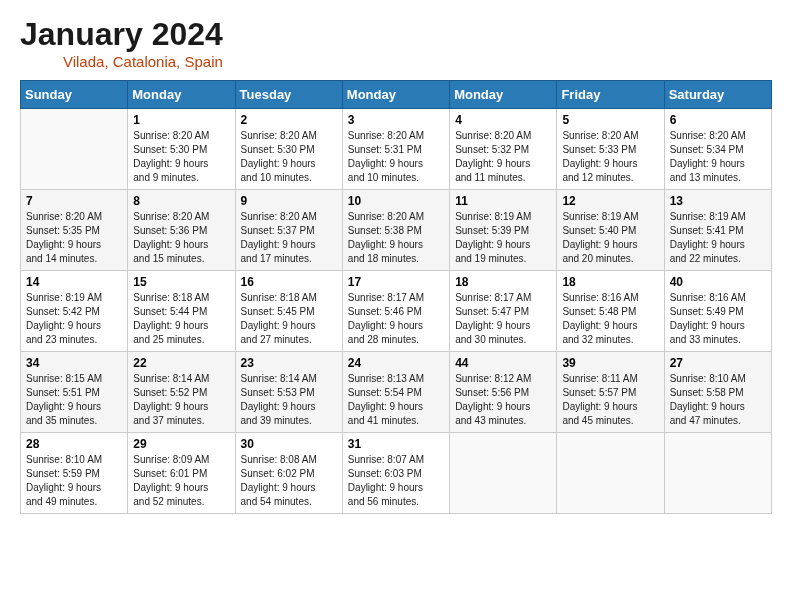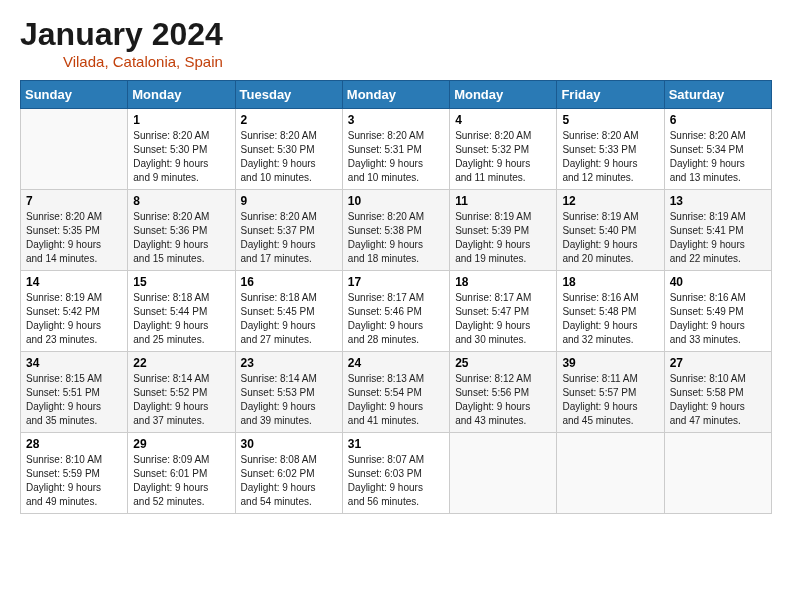--- a/index.html
+++ b/index.html
@@ -214,21 +214,21 @@
           </td>
           <td>
             <span class="day-num">23</span>
             <div class="day-info">Sunrise: 8:14 AM<br>Sunset: 5:53 PM<br>Daylight: 9 hours<br>and 39 minutes.</div>
           </td>
           <td>
             <span class="day-num">24</span>
             <div class="day-info">Sunrise: 8:13 AM<br>Sunset: 5:54 PM<br>Daylight: 9 hours<br>and 41 minutes.</div>
           </td>
           <td>
-            <span class="day-num">25</span>
+            <span class="day-num">44</span>
             <div class="day-info">Sunrise: 8:12 AM<br>Sunset: 5:56 PM<br>Daylight: 9 hours<br>and 43 minutes.</div>
           </td>
           <td>
             <span class="day-num">39</span>
             <div class="day-info">Sunrise: 8:11 AM<br>Sunset: 5:57 PM<br>Daylight: 9 hours<br>and 45 minutes.</div>
           </td>
           <td>
             <span class="day-num">27</span>
             <div class="day-info">Sunrise: 8:10 AM<br>Sunset: 5:58 PM<br>Daylight: 9 hours<br>and 47 minutes.</div>
           </td>

